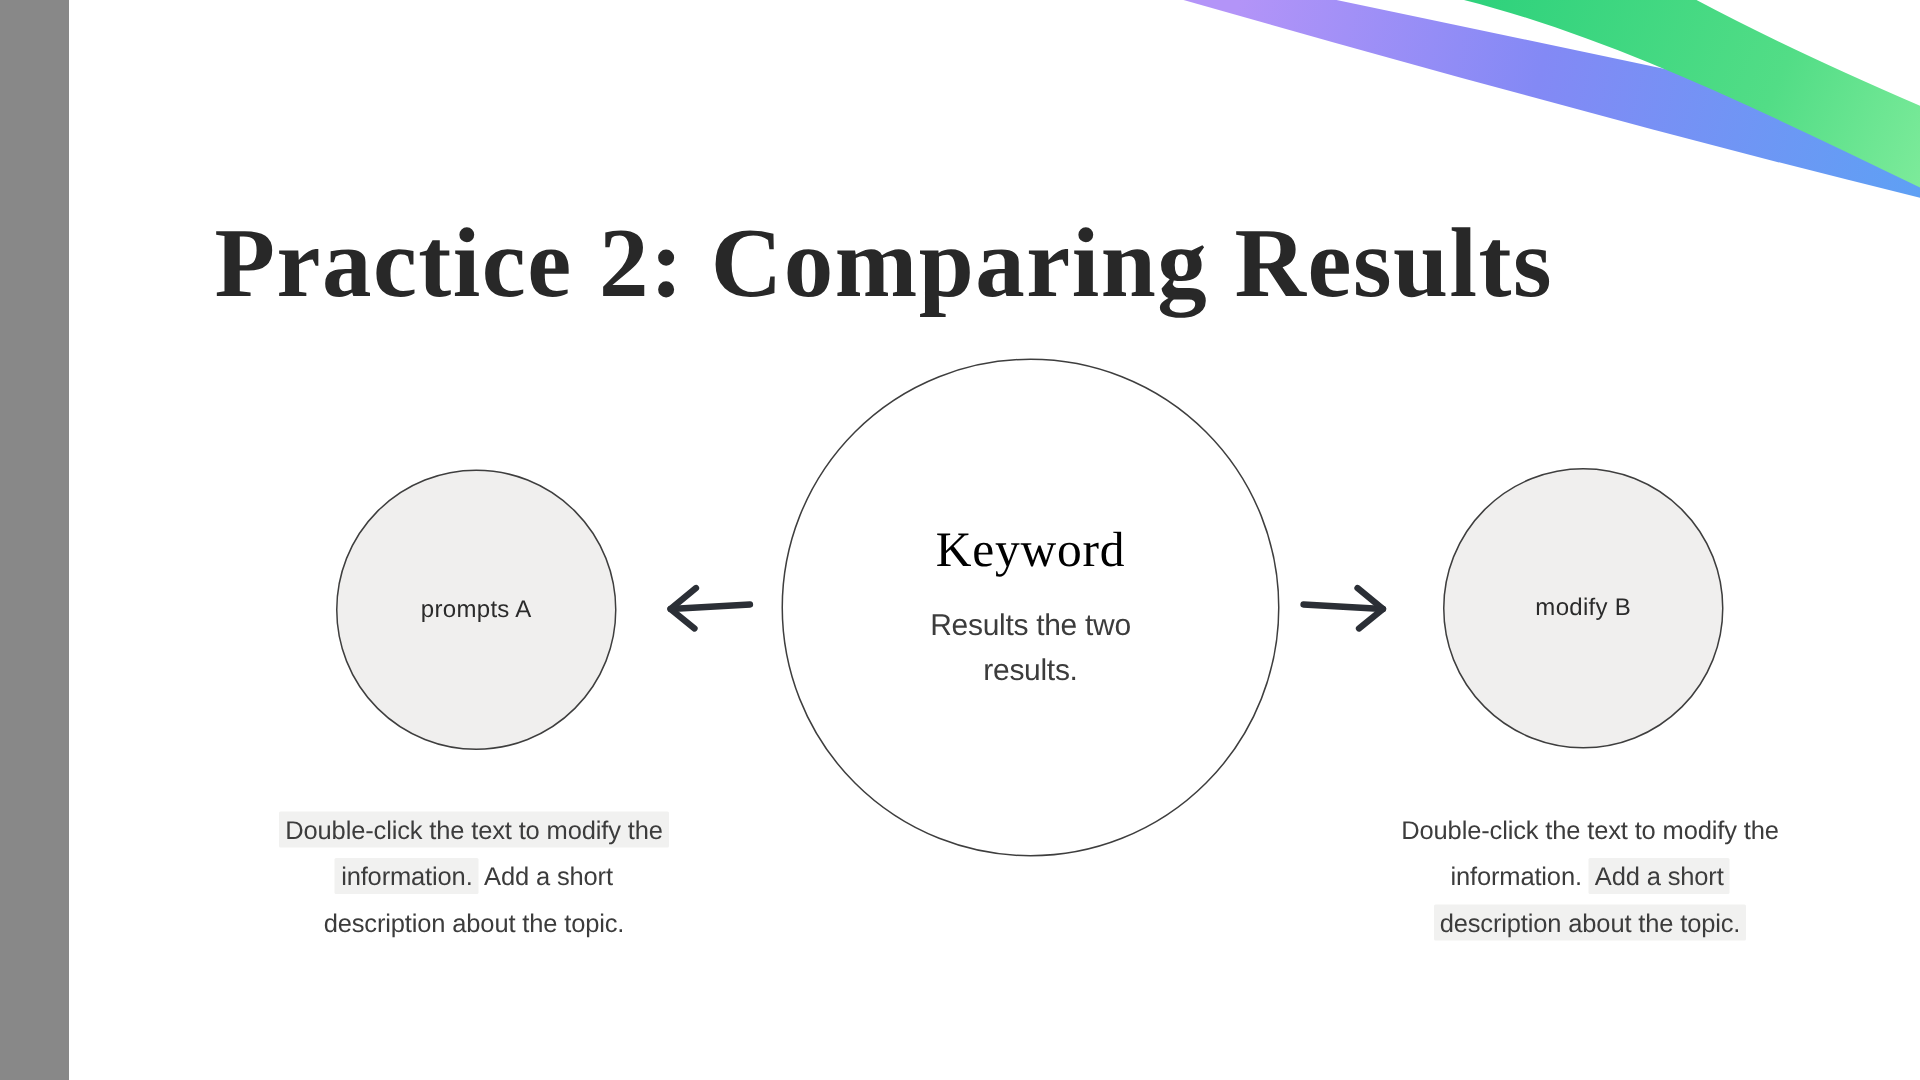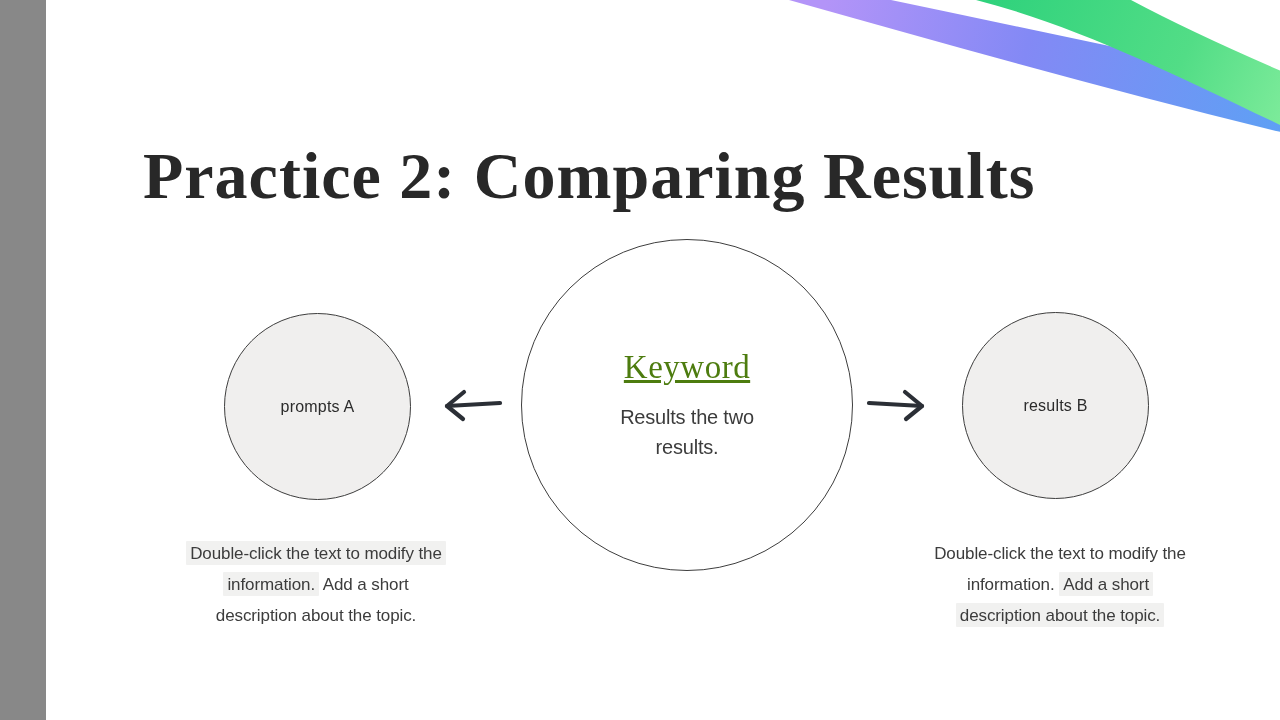--- a/index.html
+++ b/index.html
@@ -19,22 +19,22 @@
   .node{
     position:absolute;border:1.5px solid #3e3e3e;border-radius:50%;
     display:flex;flex-direction:column;align-items:center;justify-content:center;
     box-sizing:border-box;text-align:center;background:#fff;
   }
   .node-center{left:475px;top:239px;width:332px;height:332px;}
   .node-small{width:187px;height:187px;background:#f0efee;}
   .node-left{left:178px;top:313px;}
   .node-right{left:916px;top:312px;}
   .keyword{
-    font-family:"Liberation Serif",serif;font-size:33px;color:#4d7c0f;
-    margin-bottom:16px;letter-spacing:.5px;text-decoration:underline;
+    font-family:"Liberation Serif",serif;font-size:33px;color:#000000;
+    margin-bottom:16px;letter-spacing:.5px;
   }
   .node-desc{
     font-size:20px;line-height:30px;color:#3c3c3c;max-width:190px;letter-spacing:-.2px;
   }
   .node-label{
     font-size:16px;line-height:38px;color:#2b2b2b;max-width:110px;letter-spacing:.2px;
   }
   
   .arrow{position:absolute;top:386px;}
   .arrow-left{left:392px;}
@@ -90,21 +90,21 @@
   </div>
 
   <svg class="arrow arrow-right" width="66" height="40" viewBox="0 0 66 40">
     <g fill="none" stroke-width="4.2" stroke-linecap="round" stroke-linejoin="round" stroke="#2b2f36">
       <path d="M 5,17 L 58,20"></path>
       <path d="M 41,6 L 58,20 L 42,33"></path>
     </g>
   </svg>
 
   <div class="node node-small node-right">
-    <div class="node-label">results B</div>
+    <div class="node-label">modify B</div>
   </div>
 
   <div class="caption caption-left">
     <div class="line"><span class="hl">Double-click the text to modify the</span></div>
     <div class="line"><span class="hl">information.</span><span> Add a short</span></div>
     <div class="line"><span>description about the topic.</span></div>
   </div>
 
   <div class="caption caption-right">
     <div class="line"><span>Double-click the text to modify the</span></div>

